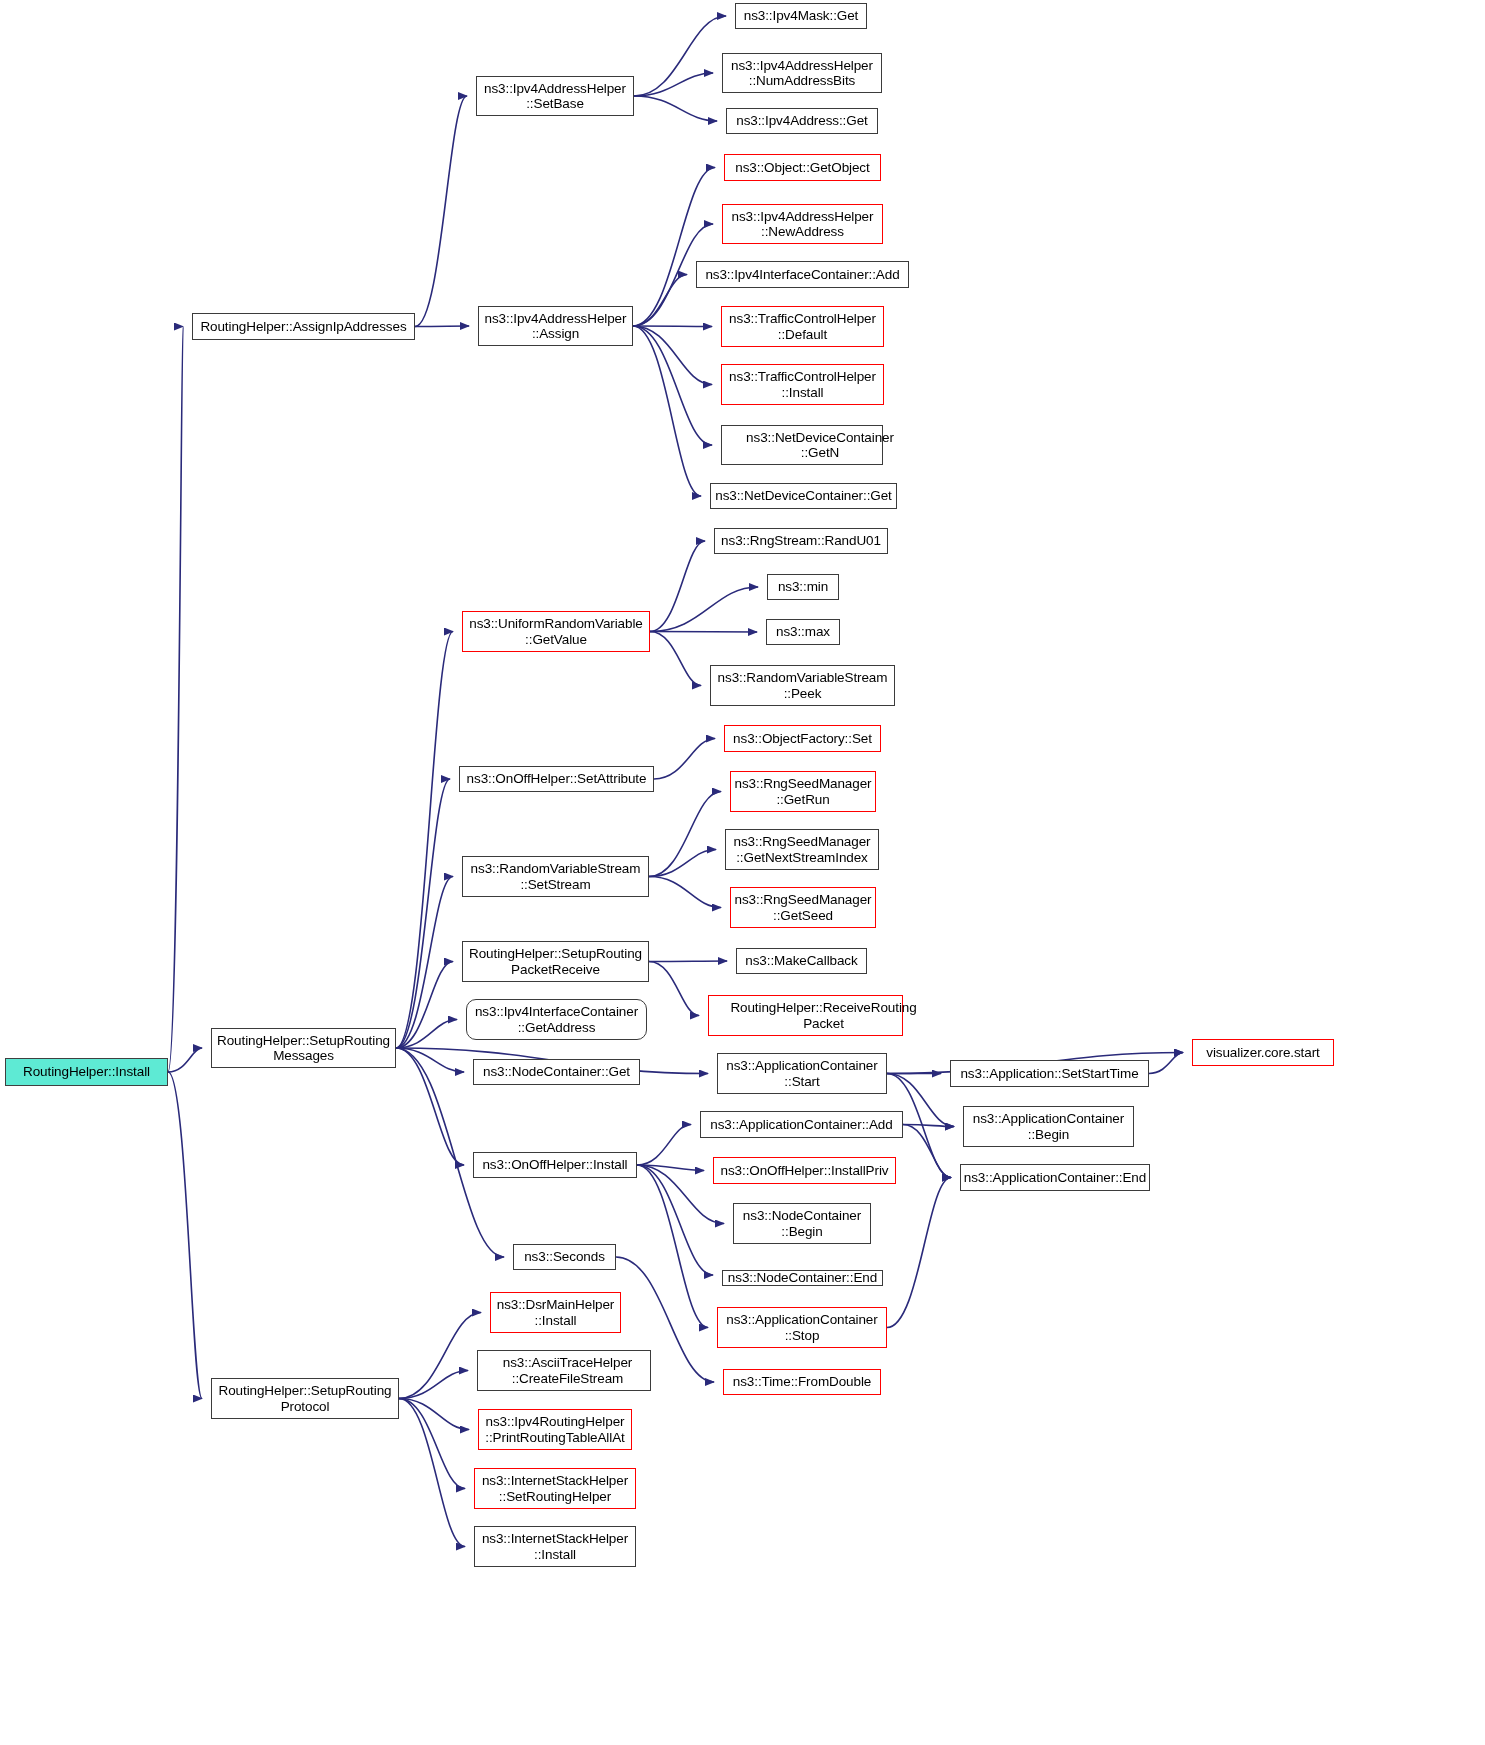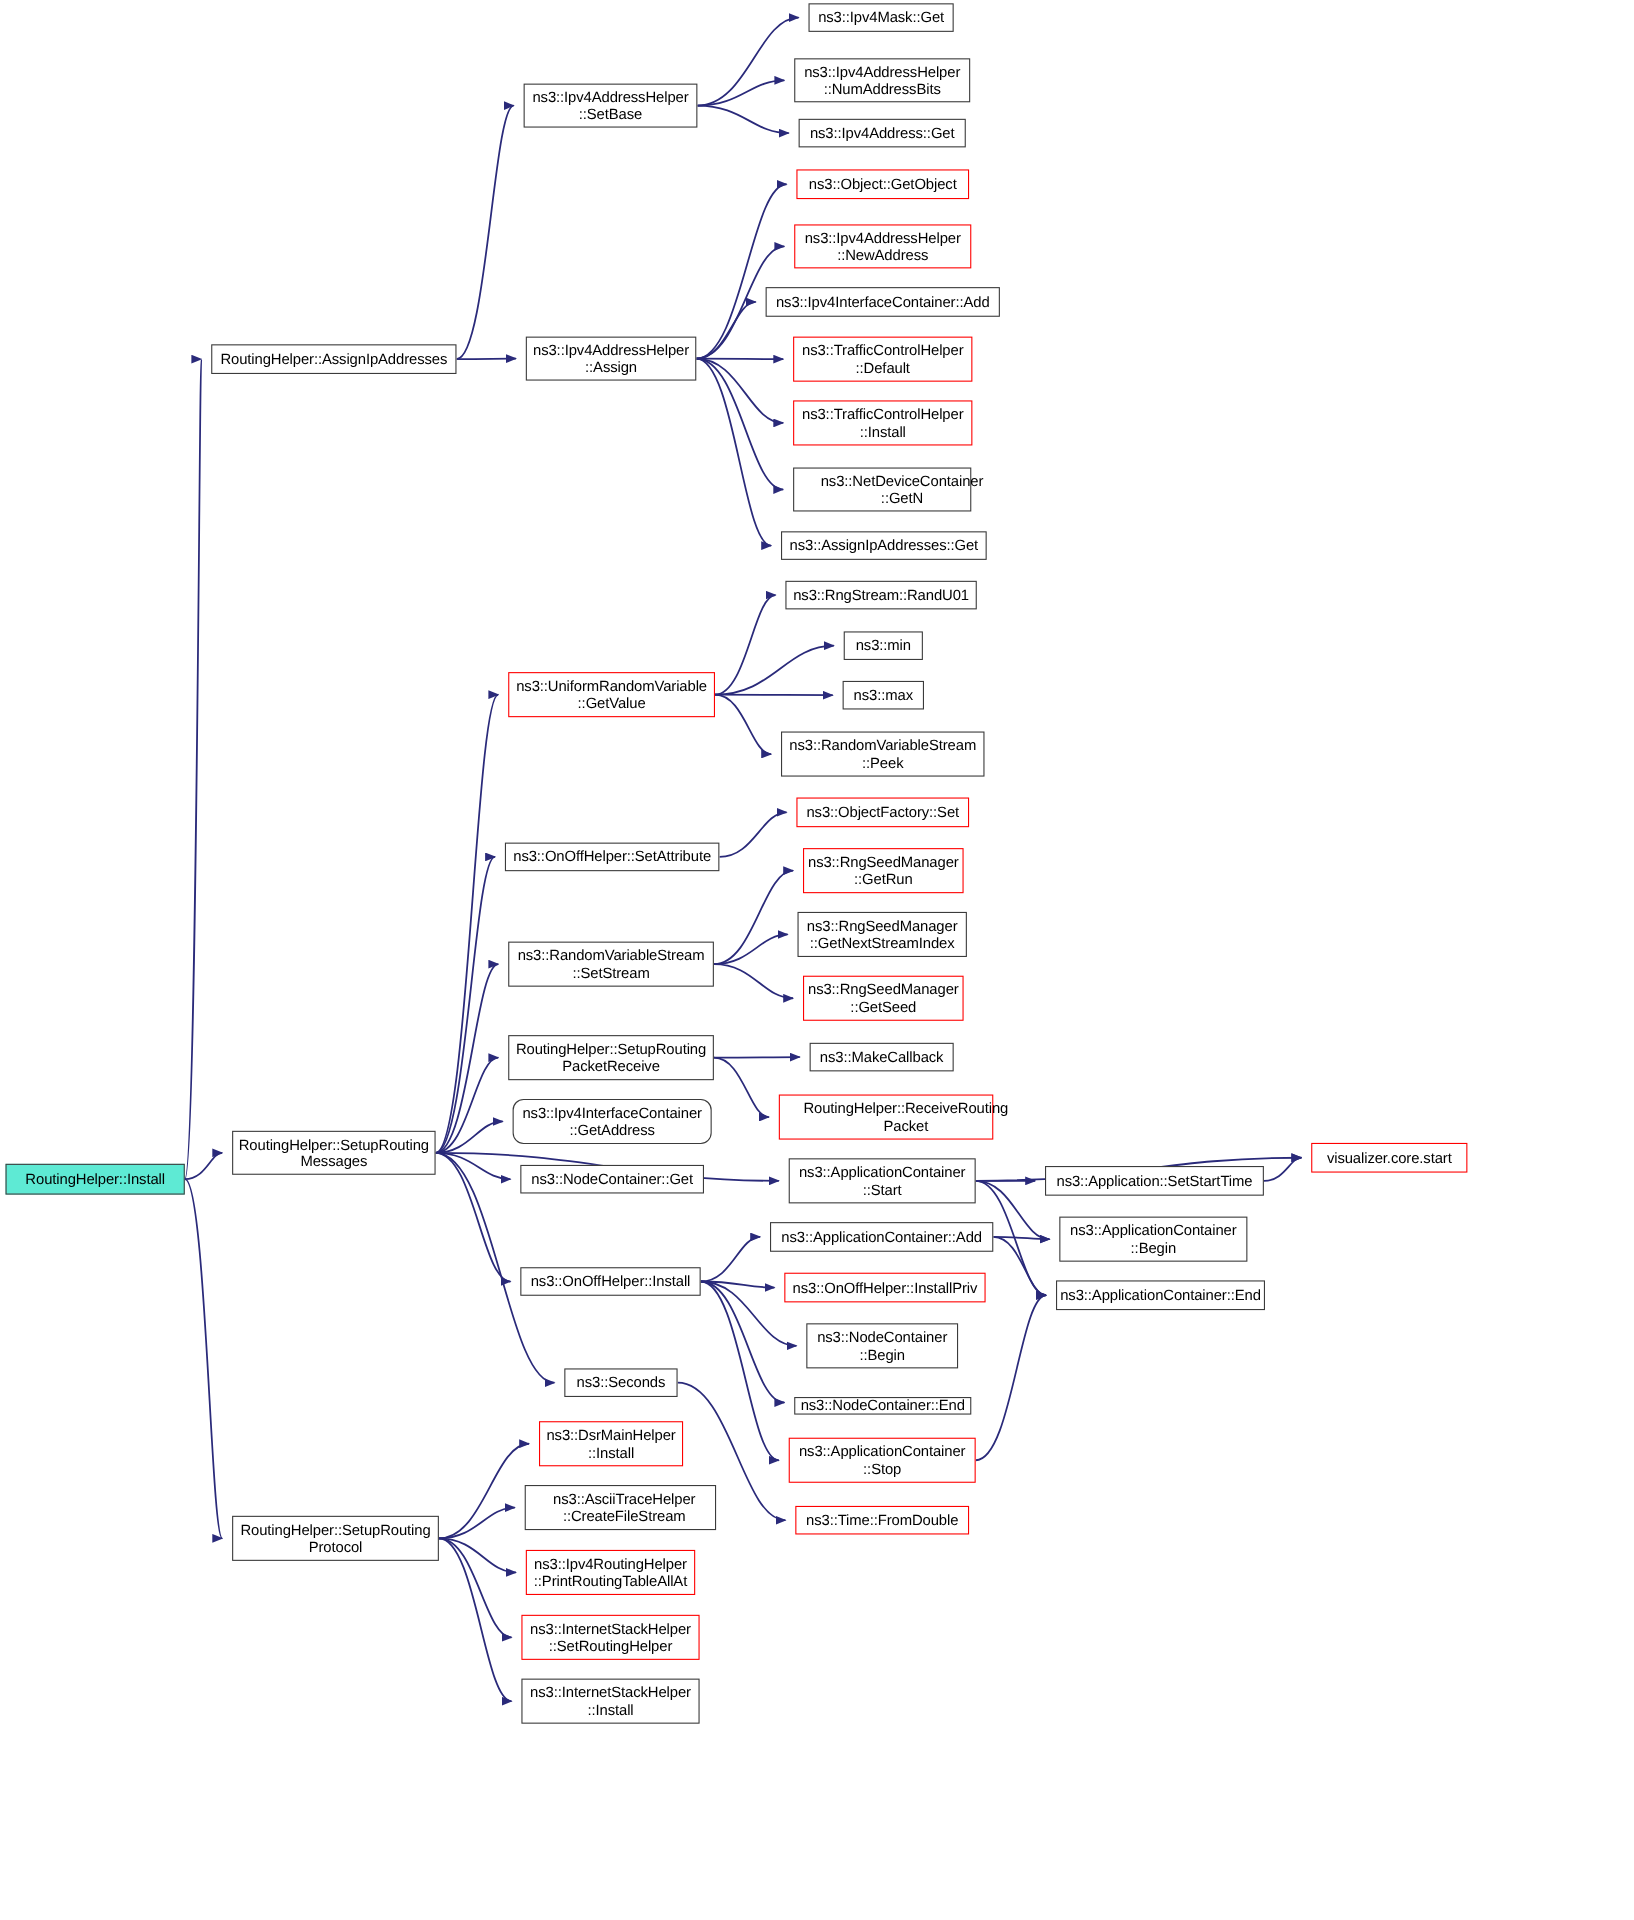--- a/index.html
+++ b/index.html
@@ -131,21 +131,21 @@
     <div class="node red" style="left: 724px; top: 154px; width: 157px; height: 27px;">ns3::Object::GetObject</div>
     <div class="node red" style="left: 722px; top: 204px; width: 161px; height: 40px;">ns3::Ipv4AddressHelper
 ::NewAddress</div>
     <div class="node" style="left: 696px; top: 261px; width: 213px; height: 27px;">ns3::Ipv4InterfaceContainer::Add</div>
     <div class="node red" style="left: 721px; top: 306px; width: 163px; height: 41px;">ns3::TrafficControlHelper
 ::Default</div>
     <div class="node red" style="left: 721px; top: 364px; width: 163px; height: 41px;">ns3::TrafficControlHelper
 ::Install</div>
     <div class="node" style="left: 721px; top: 425px; width: 162px; height: 40px; padding-left: 40px;">ns3::NetDeviceContainer
 ::GetN</div>
-    <div class="node" style="left: 710px; top: 483px; width: 187px; height: 26px;">ns3::AssignIpAddresses::Get</div>
+    <div class="node" style="left: 710px; top: 483px; width: 187px; height: 26px;">ns3::NetDeviceContainer::Get</div>
     <div class="node" style="left: 714px; top: 528px; width: 174px; height: 26px;">ns3::RngStream::RandU01</div>
     <div class="node" style="left: 767px; top: 574px; width: 72px; height: 26px;">ns3::min</div>
     <div class="node" style="left: 766px; top: 619px; width: 74px; height: 26px;">ns3::max</div>
     <div class="node" style="left: 710px; top: 665px; width: 185px; height: 41px;">ns3::RandomVariableStream
 ::Peek</div>
     <div class="node red" style="left: 462px; top: 611px; width: 188px; height: 41px;">ns3::UniformRandomVariable
 ::GetValue</div>
     <div class="node red" style="left: 724px; top: 725px; width: 157px; height: 27px;">ns3::ObjectFactory::Set</div>
     <div class="node red" style="left: 730px; top: 771px; width: 146px; height: 41px;">ns3::RngSeedManager
 ::GetRun</div>

